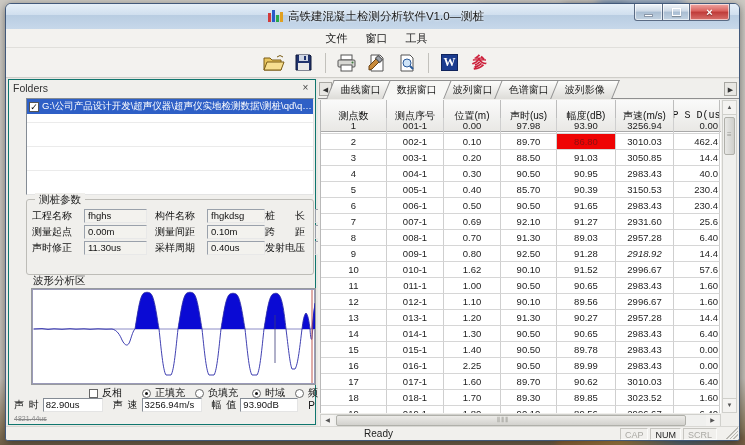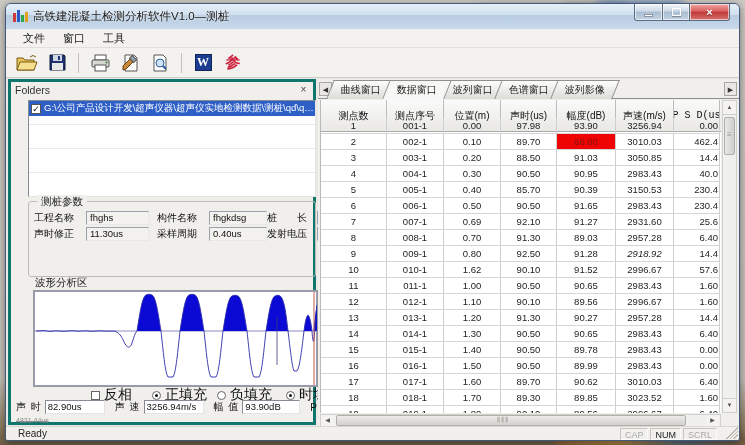--- a/index.html
+++ b/index.html
@@ -1,18 +1,18 @@
 <!DOCTYPE html>
 <html><head>
 <meta charset="utf-8">
 <style>
   * { margin:0; padding:0; box-sizing:border-box; }
   html,body { width:745px; height:445px; overflow:hidden; }
   body { font-family:"Liberation Sans","DejaVu Sans",sans-serif; background:linear-gradient(#cdcac4 0%, #c4c0b8 85%, #8d7c60 96%, #6f5f47 100%); position:relative; }
-  .abs { position:absolute; }
+  .abs { position:absolute;justify-content:center; }
 
   
   .blur1 { left:480px; top:7px; width:78px; height:15px; background:#4a4a52; filter:blur(4px); opacity:.55; }
   .blur2 { left:562px; top:4px; width:64px; height:12px; background:#3a3a40; filter:blur(4px); opacity:.45; }
   .blur3 { left:598px; top:0; width:86px; height:14px; background:#3f72b5; filter:blur(5px); opacity:.6; }
   .blur4 { left:556px; top:436px; width:190px; height:9px; background:linear-gradient(90deg,#a06830,#c8923e,#4a6b8a,#7a5a3a); filter:blur(3px); opacity:.9; }
 
   
   .window { left:5px; top:3px; width:735px; height:438px; border:1px solid #42597a; border-radius:6px 6px 3px 3px; background:#c8d6e6; box-shadow:0 2px 8px rgba(0,0,0,.45), inset 0 0 0 1px rgba(255,255,255,.55); }
   .titlebar { left:6px; top:4px; width:733px; height:25px; border-radius:5px 5px 0 0; background:linear-gradient(#e6eff8 0%, #cfdeee 45%, #b9cde2 46%, #c7d8ea 100%); display:flex; align-items:center; }
@@ -32,21 +32,21 @@
 
   .toolbar { left:6px; top:48px; width:733px; height:30px; background:#f3f2ef; border-bottom:1px solid #cfcec9; display:flex; align-items:center; padding-left:8px; gap:4px; }
   .tbtn { width:26px; height:24px; display:flex; align-items:center; justify-content:center; }
   .tsep { width:1px; height:20px; background:#c2c1bc; margin:0 4px; }
   .word-icon { width:17px; height:17px; background:#1b3c8f; border:1px solid #10245c; color:#fff; font-size:12px; font-weight:bold; display:flex; align-items:center; justify-content:center; font-family:"Liberation Serif",serif; }
   .ref-icon { color:#cc1f3a; font-size:15px; font-weight:bold; }
 
   .client { left:6px; top:78px; width:733px; height:348px; background:#e9e8e4; }
 
   
-  .left-panel { left:8px; top:79px; width:308px; height:346px; background:#f0efec; border:3px solid #0f766e; }
+  .left-panel { left:8px; top:79px; width:308px; height:346px; background:#f0efec; border:1px solid #0f766e; }
   .panel-title { position:absolute; left:4px; top:2px; font-size:10.5px; color:#333; }
   .panel-close { position:absolute; right:3px; top:1px; width:13px; height:13px; font-size:10px; color:#444; text-align:center; line-height:13px; }
   .folder-list { position:absolute; left:17px; top:18px; width:288px; height:97px; background:#fff; border:1px solid; border-color:#848b94 #e4e4e4 #e4e4e4 #848b94; background-image:repeating-linear-gradient(#ffffff 0 23px, #ebebeb 23px 24px); overflow:hidden; }
   .folder-item { display:flex; align-items:center; height:15px; background:#2e5fc6; color:#fff; font-size:9.5px; white-space:nowrap; overflow:hidden; }
   .cb { width:10px; height:10px; background:#fff; border:1px solid #555; font-size:9px; line-height:9px; color:#111; text-align:center; margin:0 3px 0 2px; flex:none; }
   .folder-path { overflow:hidden; text-overflow:ellipsis; }
 
   .groupbox { position:absolute; left:17px; top:119px; width:288px; height:76px; border:1px solid #bdbcb7; border-radius:3px; }
   .group-legend { position:absolute; left:8px; top:-7px; background:#f0efec; padding:0 4px; font-size:10.5px; color:#222; }
   .param-grid { position:absolute; left:5px; top:8px; right:3px; }
@@ -57,21 +57,21 @@
   .param-row .p-val:nth-child(2){ width:63px; margin-right:8px; }
   .param-row .p-lbl:nth-child(3){ width:52px; }
   .param-row .p-val:nth-child(4){ width:58px; }
   .param-row .p-lbl:nth-child(5){ width:50px; }
   .param-row .p-val:nth-child(6){ width:56px; }
 
   .wave-title { position:absolute; left:24px; top:194px; font-size:10.5px; color:#222; }
   .wave-box { position:absolute; left:22px; top:208px; width:285px; height:97px; background:#fff; border:1px solid #979chr; border:1px solid #979a9e; }
   .wave-box svg { display:block; width:283px; height:95px; }
 
-  .wave-ctrls { position:absolute; left:80px; top:307px; width:226px; height:12px; display:flex; align-items:center; font-size:14px; color:#111; gap:4px; white-space:nowrap; }
+  .wave-ctrls { position:absolute; left:80px; top:307px; width:226px; height:12px; display:flex; align-items:center; font-size:10px; color:#111; gap:4px; white-space:nowrap; }
   .radio { width:9px; height:9px; border-radius:50%; background:#fff; border:1px solid #666; flex:none; position:relative; margin-left:6px; }
   .radio.sel::after { content:""; position:absolute; left:2px; top:2px; width:3px; height:3px; border-radius:50%; background:#111; }
   .wc-cb { width:9px; height:9px; background:#fff; border:1px solid #666; flex:none; }
 
   .readouts { position:absolute; left:0px; top:318px; width:308px; display:flex; align-items:center; font-size:10px; color:#111; }
   .r-lbl { flex:none; margin-right:3px; letter-spacing:1px; }
   .r-val { flex:none; background:#fff; border:1px solid; border-color:#848b94 #e4e4e4 #e4e4e4 #848b94; height:14px; line-height:12px; font-size:9.5px; padding:0 2px; overflow:hidden; }
   .readout-note { position:absolute; left:5px; top:335px; font-size:7px; color:#8a8a8a; text-decoration:line-through; }
 
   
@@ -215,20 +215,28 @@
   <div class="groupbox">
     <span class="group-legend">测桩参数</span>
     <div class="param-grid">
         <div class="param-row">
           <span class="p-lbl">工程名称</span>
           <span class="p-val">fhghs</span>
           <span class="p-lbl">构件名称</span>
           <span class="p-val">fhgkdsg</span>
           <span class="p-lbl">桩　　长</span>
           <span class="p-val">0.00m</span>
+        </div>
+        <div class="param-row">
+          <span class="p-lbl">测量起点</span>
+          <span class="p-val">0.00m</span>
+          <span class="p-lbl">测量间距</span>
+          <span class="p-val">0.10m</span>
+          <span class="p-lbl">跨　　距</span>
+          <span class="p-val">270mm</span>
         </div>
         <div class="param-row">
           <span class="p-lbl">声时修正</span>
           <span class="p-val">11.30us</span>
           <span class="p-lbl">采样周期</span>
           <span class="p-val">0.40us</span>
           <span class="p-lbl">发射电压</span>
           <span class="p-val">500V</span>
         </div>
       </div>
@@ -455,21 +463,21 @@
           <span class="td" style="width: 57px;">015-1</span>
           <span class="td" style="width: 57px;">1.40</span>
           <span class="td" style="width: 56px;">90.50</span>
           <span class="td" style="width: 59px;">89.78</span>
           <span class="td" style="width: 58px;">2983.43</span>
           <span class="td last" style="width: 46px;">0.00</span>
         </div>
         <div class="trow">
           <span class="td" style="width: 66px;">16</span>
           <span class="td" style="width: 57px;">016-1</span>
-          <span class="td" style="width: 57px;">1.50</span>
+          <span class="td" style="width: 57px;">2.25</span>
           <span class="td" style="width: 56px;">90.50</span>
           <span class="td" style="width: 59px;">89.99</span>
           <span class="td" style="width: 58px;">2983.43</span>
           <span class="td last" style="width: 46px;">0.00</span>
         </div>
         <div class="trow">
           <span class="td" style="width: 66px;">17</span>
           <span class="td" style="width: 57px;">017-1</span>
           <span class="td" style="width: 57px;">1.60</span>
           <span class="td" style="width: 56px;">89.70</span>

